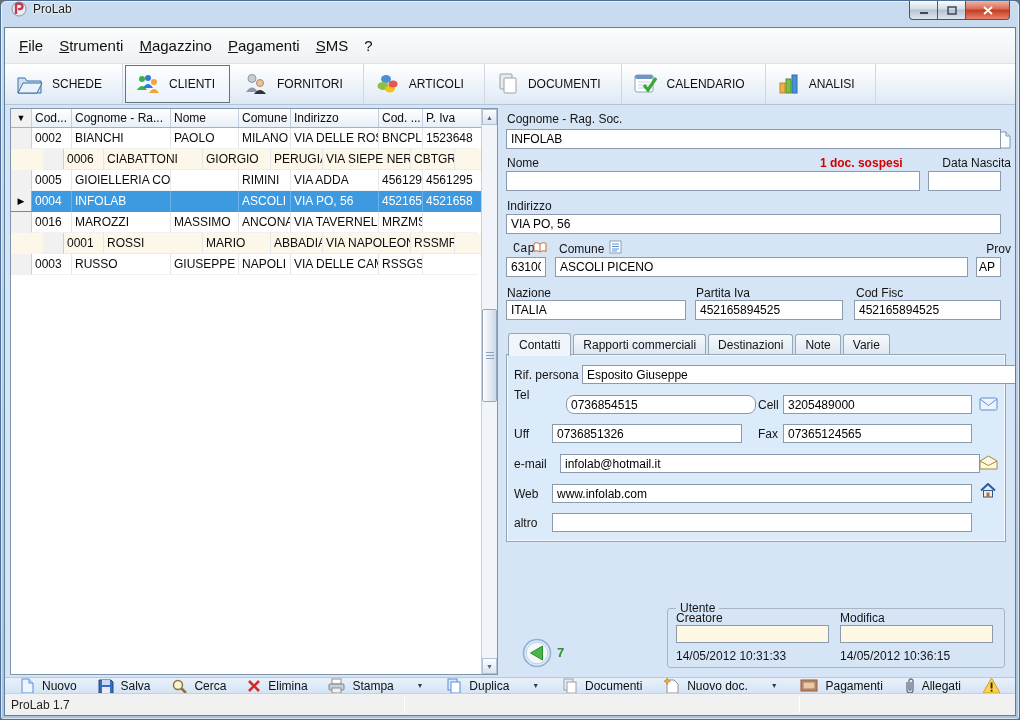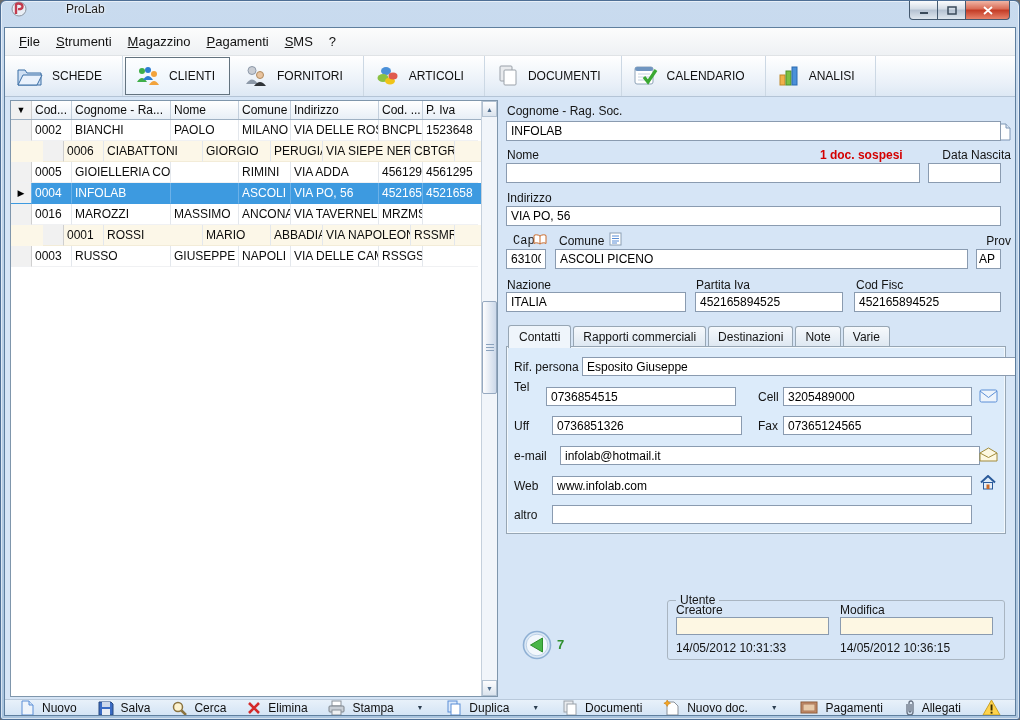--- a/index.html
+++ b/index.html
@@ -4,38 +4,38 @@
 <style>
   * { box-sizing: border-box; margin: 0; padding: 0; }
   html,body { background:#6b6b6b; }
   body { font-family:"Liberation Sans", sans-serif; }
 
   .window{position:relative;width:1020px;height:720px;background:linear-gradient(#c9dbef,#a8c3de);
     border:1px solid #4e6f96;border-radius:6px 6px 3px 3px;overflow:hidden;
     box-shadow:inset 0 0 0 1px rgba(255,255,255,.55);}
 
   
-  .titlebar{height:15px;display:flex;align-items:center;padding:4px 10px;position:relative;gap:33px;}
+  .titlebar{height:15px;display:flex;align-items:center;padding:4px 10px;position:relative;}
   .app-icon{width:16px;height:16px;flex:0 0 16px;}
   .title-text{font-size:12px;color:#1c1c1c;margin-left:6px;text-shadow:0 0 4px #fff,0 0 2px #fff;}
   .winbtns{position:absolute;top:0;right:9px;display:flex;}
   .winbtn{width:29px;height:19px;border:1px solid #44596f;border-top:none;margin-left:-1px;
     background:linear-gradient(#fbfcfd,#d3dce6 45%,#b4c1d1 50%,#dfe7ef);
     display:flex;align-items:center;justify-content:center;}
   .winbtn:first-child{border-radius:0 0 0 4px;}
   .winbtn.close{width:45px;border-radius:0 0 4px 0;
     background:linear-gradient(#f0b5a5,#d96a54 45%,#c23a24 50%,#e8836b);}
 
   
   .client{position:absolute;left:3px;right:3px;top:26px;bottom:3px;background:#f0f0f0;
     border:1px solid #5f7f9e;display:flex;flex-direction:column;overflow:hidden;}
 
   
-  .menubar{height:28px;background:linear-gradient(#fcfcfc,#eef1f4);display:flex;align-items:center;
-    padding-left:6px;font-size:13px;border-bottom:1px solid #e0e3e6;}
+  .menubar{height:36px;background:linear-gradient(#fcfcfc,#eef1f4);display:flex;align-items:center;
+    padding-left:6px;font-size:15px;border-bottom:1px solid #e0e3e6;}
   .menu-item{padding:2px 8px;color:#111;display:inline-block;}
   .menu-item::first-letter{text-decoration:underline;}
 
   
   .toolbar{height:41px;background:linear-gradient(#ffffff,#e9f0f8 70%,#dde8f4);
     border-bottom:1px solid #b4c4d6;display:flex;align-items:stretch;}
   .tb-btn{display:flex;align-items:center;gap:9px;padding:0 20px 0 12px;
     border-right:1px solid #ccd8e4;font-size:12px;color:#101010;}
   .tb-btn.active{border:1px solid #63737f;background:linear-gradient(#fdfeff,#e9f2fb);
     margin:1px 2px 1px 2px;padding:0 14px 0 10px;}
@@ -365,21 +365,21 @@
           <div class="tab">Destinazioni</div>
           <div class="tab">Note</div>
           <div class="tab">Varie</div>
         </div>
         <div class="tabpanel"></div>
 
         <span class="abs lbl" style="left:12px;top:260px;">Rif. persona</span>
         <input class="abs inp" style="left: 80px; top: 257px; width: 450px; height: 19px;" value="Esposito Giuseppe">
 
         <span class="abs lbl" style="left:12px;top:280px;">Tel</span>
-        <input class="abs inp" style="left: 44px; top: 287px; width: 190px; height: 19px;" value="0736854515">
+        <input class="abs inp" style="left: 64px; top: 287px; width: 190px; height: 19px; border-radius: 8px;" value="0736854515">
         <span class="abs lbl" style="left:256px;top:290px;">Cell</span>
         <input class="abs inp" style="left: 281px; top: 287px; width: 189px; height: 19px;" value="3205489000">
         <svg class="abs" style="left:477px;top:289px;" width="19" height="14" viewBox="0 0 19 14">
           <rect x="1" y="1" width="17" height="12" rx="1.5" fill="#eef4fb" stroke="#5b8ed6"></rect>
           <path d="M1 2 L9.5 8.5 L18 2" fill="none" stroke="#5b8ed6"></path>
         </svg>
 
         <span class="abs lbl" style="left:12px;top:319px;">Uff</span>
         <input class="abs inp" style="left: 50px; top: 316px; width: 190px; height: 19px;" value="0736851326">
         <span class="abs lbl" style="left:256px;top:319px;">Fax</span>
@@ -496,15 +496,20 @@
         </svg>
         <span>Allegati</span>
       </div>
       <svg width="19" height="17" viewBox="0 0 19 17">
         <path d="M9.5 1 L18 16 H1 Z" fill="#ffd34d" stroke="#c9a227"></path>
         <rect x="8.6" y="5.5" width="1.9" height="6" fill="#3a2f00"></rect>
         <rect x="8.6" y="12.7" width="1.9" height="1.9" fill="#3a2f00"></rect>
       </svg>
     </div>
 
+    <div class="statusbar">
+      <span>ProLab 1.7</span>
+      <div class="sb-div" style="left:399px;"></div>
+      <div class="sb-div" style="left:794px;"></div>
+    </div>
 
   </div>
 </div>
 
 </body></html>

